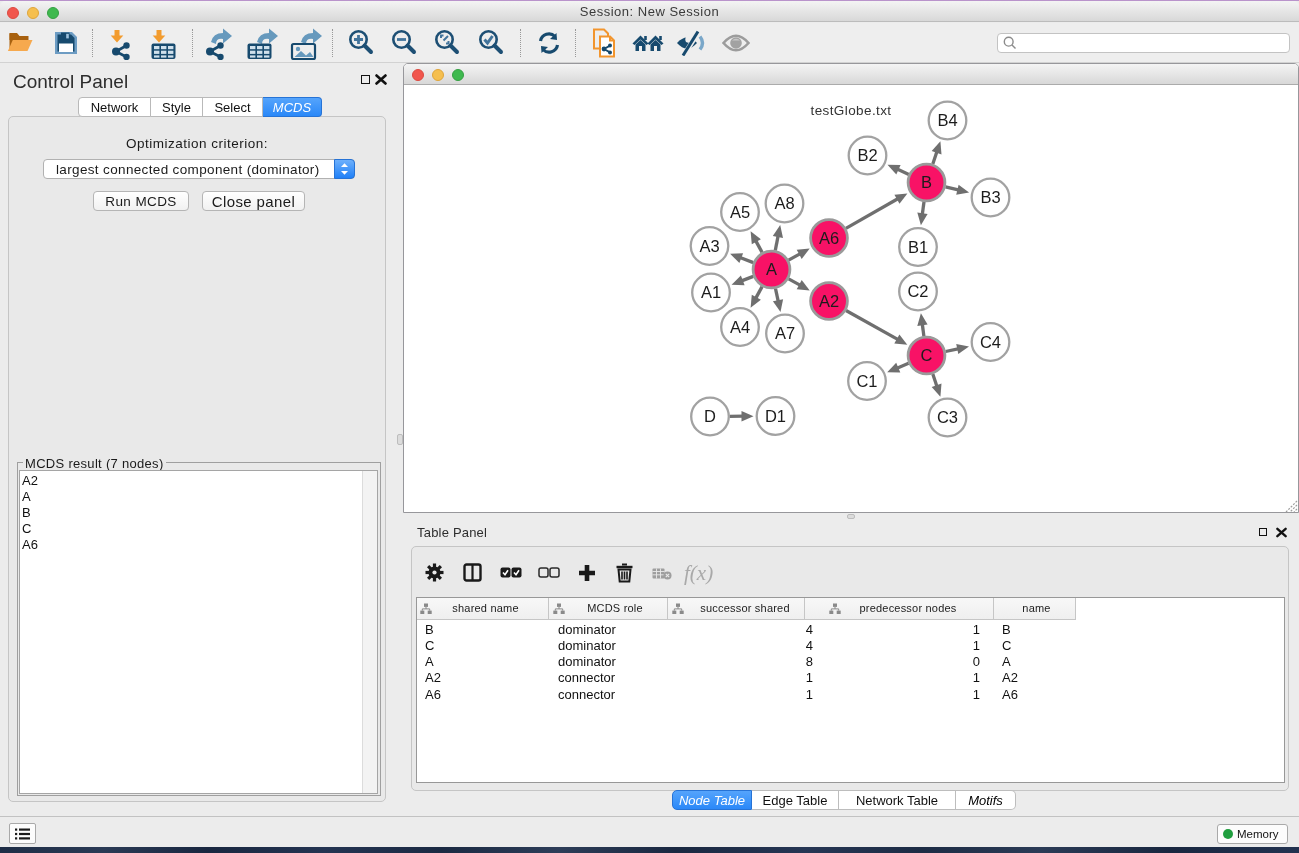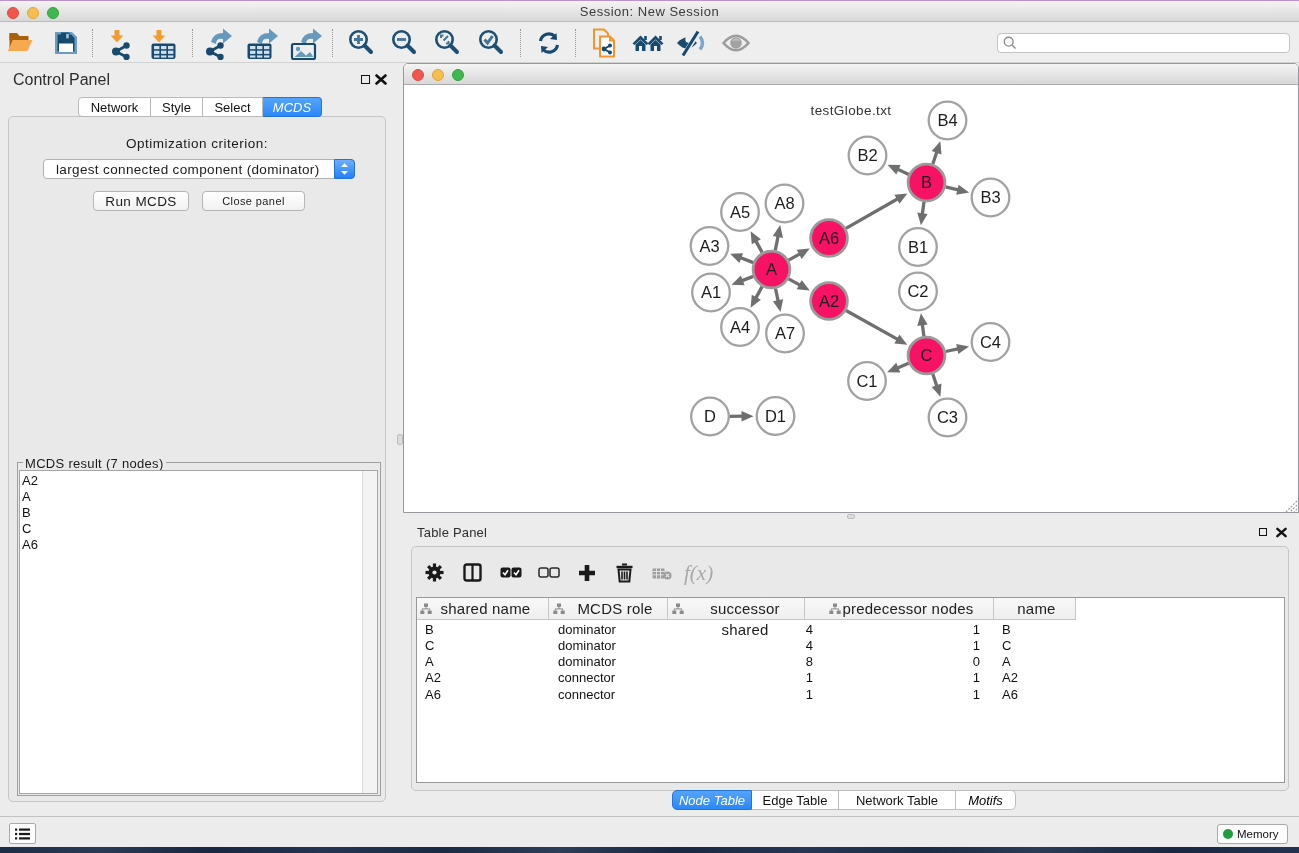--- a/index.html
+++ b/index.html
@@ -168,21 +168,21 @@
   <circle cx="14" cy="11" r="5.8" fill="#a2a2a2"></circle>
   <path d="M10 8.6 a5.2 5.2 0 0 1 8 0 z" fill="#c7c7c7"></path>
 </svg>
 
 <div class="abs" style="left:997px;top:33px;width:293px;height:20px;background:#ffffff;border:1px solid #c3c3c3;border-radius:4px;"></div>
 <svg class="abs" style="left:1003px;top:36px;" width="14" height="14" viewBox="0 0 14 14">
   <circle cx="5.7" cy="5.7" r="4.4" fill="none" stroke="#8b8b8b" stroke-width="1.4"></circle>
   <line x1="9" y1="9" x2="12.5" y2="12.5" stroke="#8b8b8b" stroke-width="1.4"></line>
 </svg>
 
-<div class="abs" style="left:13px;top:71px;font-size:16px;color:#2d2d2d;">Control Panel</div>
+<div class="abs" style="left:13px;top:71px;font-size:19px;color:#2d2d2d;">Control Panel</div>
 <div class="abs" style="left:361px;top:75px;width:9px;height:9px;border:1.6px solid #111;"></div>
 <svg class="abs" style="left:375px;top:74px;" width="12" height="11" viewBox="0 0 12 11">
   <path d="M1.5 1.5 L10.5 9.5 M10.5 1.5 L1.5 9.5" stroke="#111" stroke-width="2.6" stroke-linecap="round"></path>
 </svg>
 
 <div class="abs" style="left:8px;top:116px;width:378px;height:686px;background:#e9e9e9;border:1px solid #c5c5c5;border-radius:5px;"></div>
 
 <div class="abs" style="left:78px;top:97px;height:20px;display:flex;font-size:13px;">
   <div style="width:73px;background:#ffffff;border:1px solid #b9b9b9;border-radius:4px 0 0 4px;display:flex;align-items:center;justify-content:center;color:#111;text-align:right;">Network</div>
   <div style="width:52px;background:#ffffff;border:1px solid #b9b9b9;border-left:none;display:flex;align-items:center;justify-content:center;color:#111;">Style</div>
@@ -193,21 +193,21 @@
 <div class="abs" style="left:8px;top:136px;width:378px;text-align:center;font-size:13.5px;letter-spacing:0.5px;color:#1b1b1b;">Optimization criterion:</div>
 <div class="abs" style="left:43px;top:159px;width:312px;height:20px;background:#ffffff;border:1px solid #b1b1b1;border-radius:4px;"></div>
 <div class="abs" style="left:56px;top:161.5px;font-size:13.5px;letter-spacing:0.35px;color:#1b1b1b;">largest connected component (dominator)</div>
 <div class="abs" style="left:334px;top:159px;width:21px;height:20px;background:linear-gradient(#6db0fc,#2080f7);border-radius:0 4px 4px 0;border:1px solid #2673d6;"></div>
 <svg class="abs" style="left:339px;top:162px;" width="11" height="14" viewBox="0 0 11 14">
   <path d="M2 5 L5.5 1.2 L9 5 z" fill="#fff"></path>
   <path d="M2 9 L5.5 12.8 L9 9 z" fill="#fff"></path>
 </svg>
 
 <div class="abs" style="left:93px;top:191px;width:96px;height:20px;background:linear-gradient(#ffffff,#f1f1f1);border:1px solid #b5b5b5;border-radius:4px;display:flex;align-items:center;justify-content:center;font-size:13.5px;letter-spacing:0.4px;color:#1b1b1b;">Run MCDS</div>
-<div class="abs" style="left:202px;top:191px;width:103px;height:20px;background:linear-gradient(#ffffff,#f1f1f1);border:1px solid #b5b5b5;border-radius:4px;display:flex;align-items:center;justify-content:center;font-size:11px;letter-spacing:0.4px;color:#1b1b1b;">Close panel</div>
+<div class="abs" style="left:202px;top:191px;width:103px;height:20px;background:linear-gradient(#ffffff,#f1f1f1);border:1px solid #b5b5b5;border-radius:4px;display:flex;align-items:center;justify-content:center;font-size:15px;letter-spacing:0.4px;color:#1b1b1b;">Close panel</div>
 
 <div class="abs" style="left:17px;top:462px;width:364px;height:334px;border:1px solid #9f9f9f;"></div>
 <div class="abs" style="left:23px;top:456px;background:#e9e9e9;padding:0 2px;font-size:13px;letter-spacing:0.3px;color:#1b1b1b;">MCDS result (7 nodes)</div>
 <div class="abs" style="left:19px;top:470px;width:359px;height:324px;background:#ffffff;border:1px solid #a5a5a5;"></div>
 <div class="abs" style="left:362px;top:471px;width:15px;height:322px;background:#f3f3f3;border-left:1px solid #dcdcdc;"></div>
 <div class="abs" style="left:22px;top:473px;font-size:13px;line-height:16px;color:#111;">A2<br>A<br>B<br>C<br>A6</div>
 
 <div class="abs" style="left:396.5px;top:434px;width:6px;height:11px;background:#dcdcdc;border:1px solid #bdbdbd;border-radius:2px;"></div>
 
 <div class="abs" style="left:403px;top:63px;width:896px;height:450px;background:#ffffff;border:1px solid #97979b;border-radius:5px 5px 0 0;"></div>
@@ -362,21 +362,21 @@
       <line x1="8.5" y1="0.5" x2="8.5" y2="10.5"></line>
   </g>
   <circle cx="15.5" cy="7.5" r="4" fill="#9e9e9e"></circle>
   <path d="M13.8 5.8 l3.4 3.4 M17.2 5.8 l-3.4 3.4" stroke="#e9e9e9" stroke-width="1.1"></path>
 </svg>
 <div class="abs" style="left:684px;top:561px;font-family:'Liberation Serif',serif;font-style:italic;font-size:21px;color:#a9a9a9;">f(x)</div>
 
 <div class="abs" style="left:416px;top:597px;width:869px;height:186px;background:#ffffff;border:1px solid #989898;"></div>
 
 <div class="abs" style="left:417px;top:598px;width:659px;height:22px;background:linear-gradient(#f8f8f8,#efefef);border-bottom:1px solid #c6c6c6;"></div>
-<div class="abs" style="left:417px;top:598px;width:659px;height:22px;font-size:15px;letter-spacing:0.2px;color:#1d1d1d;">
+<div class="abs" style="left:417px;top:598px;width:659px;height:22px;font-size:11px;letter-spacing:0.2px;color:#1d1d1d;">
   <div style="position:absolute;left:0;top:0;width:132px;height:22px;text-align:center;line-height:21px;border-right:1px solid #c6c6c6;padding-left:6px;">shared name</div>
   <div style="position:absolute;left:132px;top:0;width:119px;height:22px;text-align:center;line-height:21px;border-right:1px solid #c6c6c6;padding-left:14px;">MCDS role</div>
   <div style="position:absolute;left:251px;top:0;width:137px;height:22px;text-align:center;line-height:21px;border-right:1px solid #c6c6c6;padding-left:18px;">successor shared</div>
   <div style="position:absolute;left:388px;top:0;width:189px;height:22px;text-align:center;line-height:21px;border-right:1px solid #c6c6c6;padding-left:18px;">predecessor nodes</div>
   <div style="position:absolute;left:577px;top:0;width:82px;height:22px;text-align:center;line-height:21px;border-right:1px solid #c6c6c6;padding-left:4px;">name</div>
 </div>
 <svg class="abs" style="left:420px;top:603px;" width="12" height="12" viewBox="0 0 12 12">
     <g fill="#8a8a8a">
       <rect x="4" y="0.5" width="4" height="3.4"></rect>
       <rect x="0.3" y="7.6" width="4" height="3.4"></rect>

